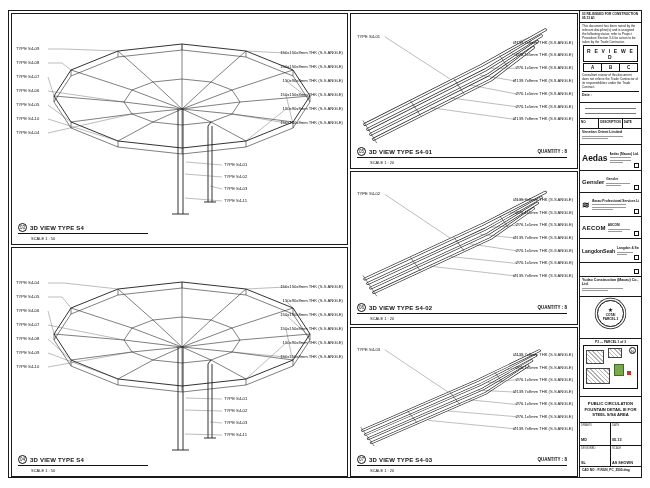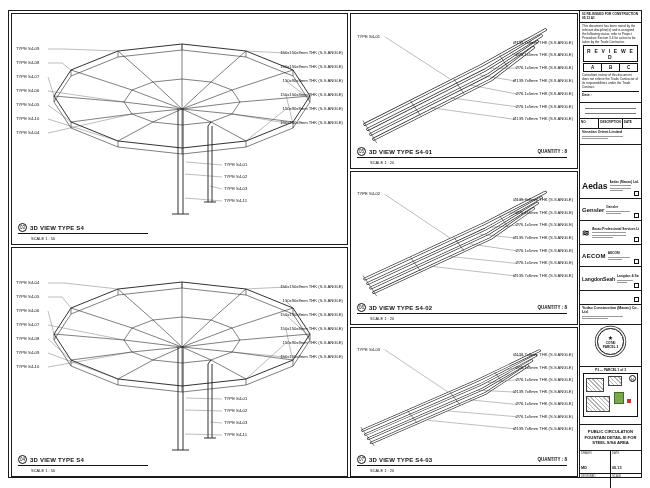--- a/index.html
+++ b/index.html
@@ -47,21 +47,21 @@
   .s-sig { height:16px; }
   .s-sig .rule { height:1px; background:#777; margin:4px 3px 0 3px; }
   .s-sigtable { height:10px; display:flex; padding:0; }
   .s-sigtable span { flex:1; border-right:1px solid #111; font-size:3px; padding:1px; font-weight:bold; }
   .s-sigtable span:last-child { border-right:none; }
   .s-client { height:16px; }
   .cname-big { font-size:3.6px; font-weight:bold; }
   .hl { height:1px; background:#9a9a9a; margin-top:1.5px; width:72%; }
   .hl.short { width:46%; }
   .consultant { display:flex; align-items:center; gap:2px; }
-  .c-aedas { height:26px;margin-top:28px; } .c-gensler { height:22px; } .c-mps { height:24px; }
+  .c-aedas { height:26px; } .c-gensler { height:22px; } .c-mps { height:24px; }
   .c-aecom { height:22px; } .c-langdon { height:24px; }
   .logo { font-weight:bold; flex:0 0 auto; color:#111; }
   .logo.aedas { font-size:8.5px; }
   .logo.gensler { font-size:6px; }
   .logo.mps { font-size:9px; line-height:8px; }
   .logo.aecom { font-size:6px; letter-spacing:0.3px; }
   .logo.langdon { font-size:5px; }
   .cinfo { flex:1; min-width:0; }
   .cname { font-size:3.2px; font-weight:bold; white-space:nowrap; overflow:hidden; }
   .chk { width:5px; height:5px; border:1px solid #111; position:absolute; right:2px; bottom:2px; background:#fff; }

